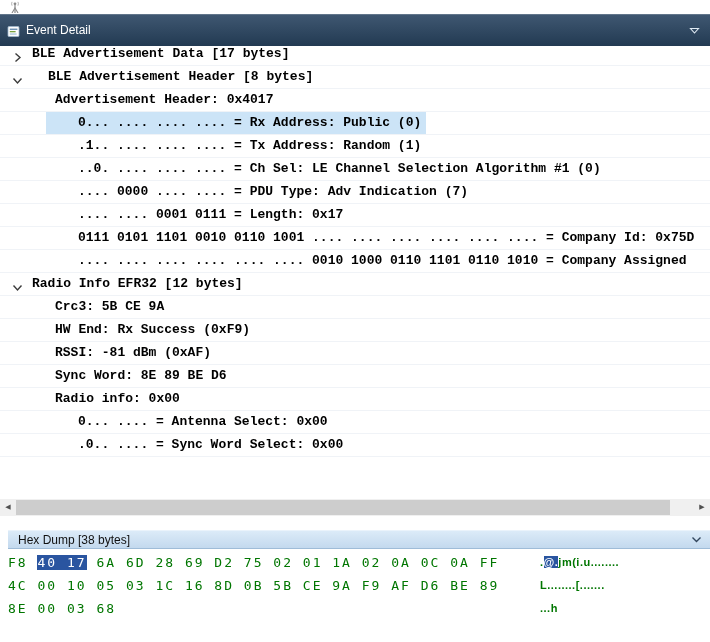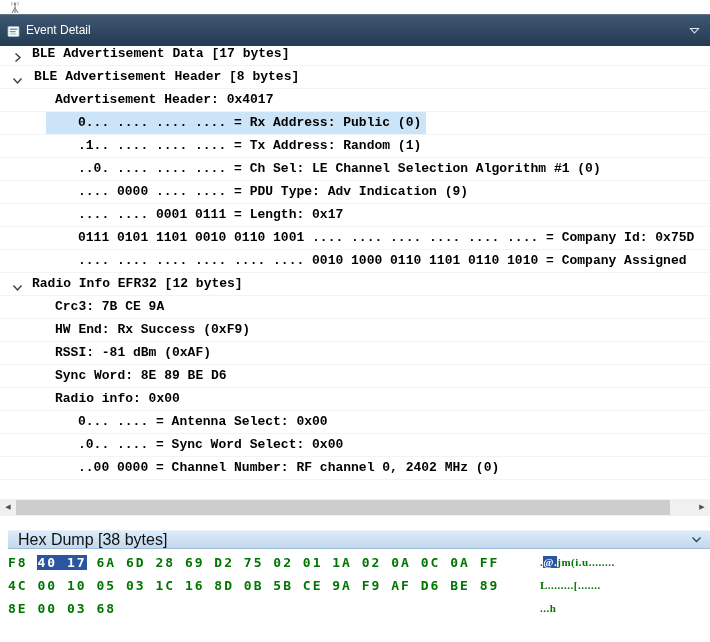--- a/index.html
+++ b/index.html
@@ -43,35 +43,35 @@
   .sb-track { flex:1; position:relative; height:100%; }
   .sb-thumb { position:absolute; left:0; top:1px; bottom:1px; width:96.5%; background:#cdcdcd; cursor:pointer; }
 
   
   .hexheader {
     position:absolute; top:530px; left:8px; right:0; height:19px;
     background:linear-gradient(var(--hexheader-top,#dcebf8), var(--hexheader-bottom,#c3d9ee));
     border-top:1px solid #eaf3fb; border-bottom:1px solid #9fbcd8; box-sizing:border-box;
     display:flex; align-items:center;
   }
-  .hexheader-title { font-size:16px; color:#111111; padding-left:10px; flex:1; }
+  .hexheader-title { font-size:12px; color:#111111; padding-left:10px; flex:1; }
   .hex-chevron { width:16px; height:13px; display:flex; align-items:center; justify-content:center;
                  margin-right:6px; cursor:pointer; }
 
   
   .hexbody { position:absolute; top:551px; left:0; right:0; }
   .hrow { height:23px; position:relative; }
   .hhex {
     position:absolute; left:8px; top:0; line-height:23px; white-space:pre;
-    font-family:"DejaVu Sans Mono","Liberation Mono",monospace; font-size:13px; font-weight:bold;
+    font-family:"DejaVu Sans Mono","Liberation Mono",monospace; font-size:13px; font-weight:normal;
     letter-spacing:2px; color:var(--hex-green,#007600); cursor:text;
   }
   .hascii {
     position:absolute; left:540px; top:0; line-height:23px; white-space:pre;
-    font-family:Liberation Serif, serif; font-size:11px; font-weight:bold;
+    font-family:Liberation Sans, sans-serif; font-size:11px; font-weight:bold;
     letter-spacing:0.5px; color:var(--hex-green,#007600); cursor:text;
   }
   .hsel { background:var(--hex-selection-bg,#2a55a0); color:#ffffff; }
 </style>
 </head>
 <body>
 
 <div class="top-strip">
   <span class="mini-icon">
     <svg width="16" height="13" viewBox="0 0 16 15">
@@ -109,21 +109,21 @@
     </span>
     <span class="ttext" style="left: 32px;">BLE Advertisement Data [17 bytes]</span>
   </div>
 
   <div class="trow">
     <span class="chev down" style="left: 12px;">
       <svg width="11" height="11" viewBox="0 0 11 11">
         <polyline points="3.5,1.5 8,5.5 3.5,9.5" fill="none" stroke="#3c3c3c" stroke-width="1.4"></polyline>
       </svg>
     </span>
-    <span class="ttext" style="left: 34px;">BLE Advertisement Header [8 bytes]</span>
+    <span class="ttext" style="left: 48px;">BLE Advertisement Header [8 bytes]</span>
   </div>
 
   <div class="trow">
 
     <span class="ttext" style="left: 55px;">Advertisement Header: 0x4017</span>
   </div>
 
   <div class="trow">
 
     <span class="ttext sel" style="left: 78px;">0... .... .... .... = Rx Address: Public (0)</span>
@@ -134,21 +134,21 @@
     <span class="ttext" style="left: 78px;">.1.. .... .... .... = Tx Address: Random (1)</span>
   </div>
 
   <div class="trow">
 
     <span class="ttext" style="left: 78px;">..0. .... .... .... = Ch Sel: LE Channel Selection Algorithm #1 (0)</span>
   </div>
 
   <div class="trow">
 
-    <span class="ttext" style="left: 78px;">.... 0000 .... .... = PDU Type: Adv Indication (9)</span>
+    <span class="ttext" style="left: 78px;">.... 0000 .... .... = PDU Type: Adv Indication (7)</span>
   </div>
 
   <div class="trow">
 
     <span class="ttext" style="left: 78px; font-family: Liberation Mono, monospace;">.... .... 0001 0111 = Length: 0x17</span>
   </div>
 
 
   <div class="trow">
 
@@ -164,21 +164,21 @@
     <span class="chev down" style="left: 12px;">
       <svg width="11" height="11" viewBox="0 0 11 11">
         <polyline points="3.5,1.5 8,5.5 3.5,9.5" fill="none" stroke="#3c3c3c" stroke-width="1.4"></polyline>
       </svg>
     </span>
     <span class="ttext" style="left: 32px;">Radio Info EFR32 [12 bytes]</span>
   </div>
 
   <div class="trow">
 
-    <span class="ttext" style="left: 55px;">Crc3: 7B CE 9A</span>
+    <span class="ttext" style="left: 55px;">Crc3: 5B CE 9A</span>
   </div>
 
   <div class="trow">
 
     <span class="ttext" style="left: 55px;">HW End: Rx Success (0xF9)</span>
   </div>
 
   <div class="trow">
 
     <span class="ttext" style="left: 55px;">RSSI: -81 dBm (0xAF)</span>
@@ -197,24 +197,20 @@
   <div class="trow">
 
     <span class="ttext" style="left: 78px;">0... .... = Antenna Select: 0x00</span>
   </div>
 
   <div class="trow">
 
     <span class="ttext" style="left: 78px;">.0.. .... = Sync Word Select: 0x00</span>
   </div>
 
-  <div class="trow">
-
-    <span class="ttext" style="left: 78px;">..00 0000 = Channel Number: RF channel 0, 2402 MHz (0)</span>
-  </div>
 </div>
 
 <div class="hscroll">
   <span class="sb-arrow">◀</span>
   <span class="sb-track">
     <span class="sb-thumb"></span>
   </span>
   <span class="sb-arrow">▶</span>
 </div>
 

